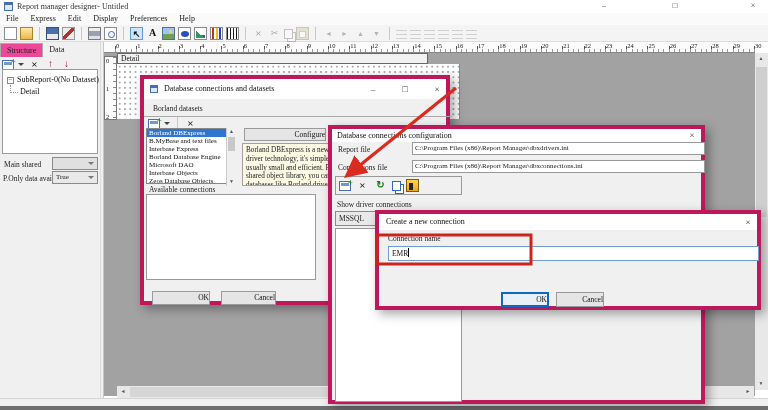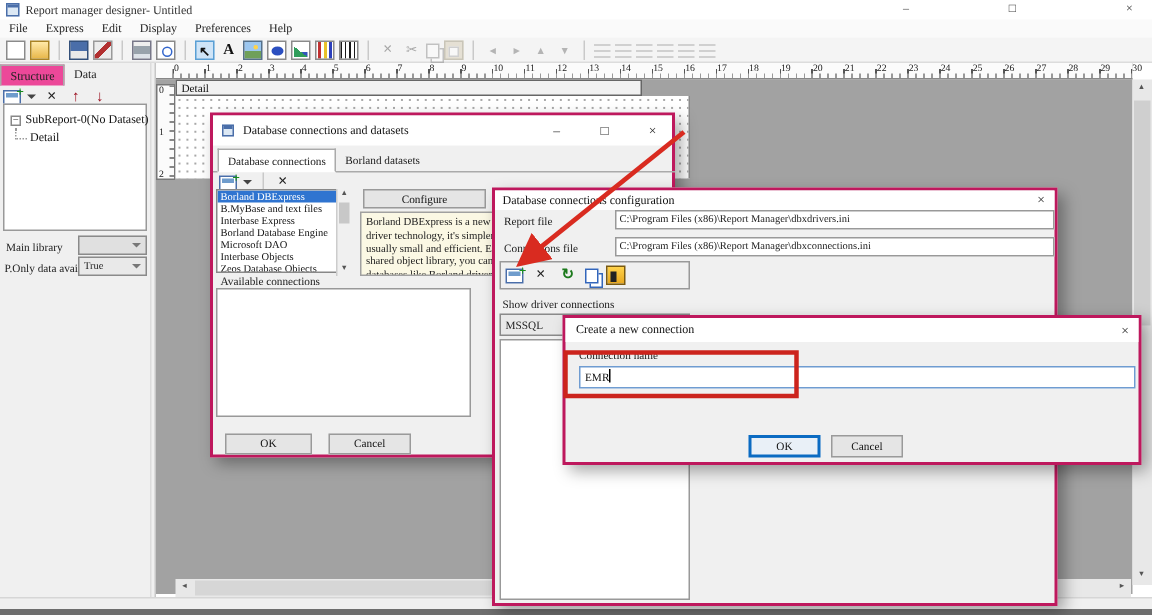--- a/index.html
+++ b/index.html
@@ -105,24 +105,24 @@
   
   .vscroll{left:755px;top:53px;width:13px;height:337px;background:#e8e8e8}
   .vthumb{position:absolute;left:1px;top:14px;width:11px;height:150px;background:#cfcfcf}
   .hscroll{left:117px;top:386px;width:637px;height:12px;background:#e8e8e8}
   .hthumb{position:absolute;left:13px;top:1px;width:420px;height:10px;background:#d6d6d6}
   .sbtn{position:absolute;width:12px;height:12px;font-size:5px;color:#555;text-align:center;line-height:12px}
   .statusbar{left:0;top:398px;width:768px;height:8px;background:#f0f0f0;border-top:1px solid #d6d6d6}
   .bottomedge{left:0;top:406px;width:768px;height:4px;background:#6e6e6e}
 
   
-  .dlg{box-shadow:4px 4px 10px rgba(0,0,0,.35);background:#f0f0f0;border:2px solid #be185d}
+  .dlg{box-shadow:4px 4px 10px rgba(0,0,0,.35);background:#f0f0f0;border:4px solid #be185d}
   .dtitle{position:absolute;left:0;top:0;right:0;background:#fff;font-size:8px;color:#111}
   .dclose{position:absolute;font-size:9px;color:#333;width:14px;text-align:center}
-  .btn{position:absolute;background:#e5e5e5;border:1px solid #9a9a9a;font-size:7.5px;text-align:center;color:#111}
+  .btn{position:absolute;background:#e5e5e5;border:1px solid #9a9a9a;font-size:7.5px;text-align:right;color:#111}
   .btn.default{border:2px solid #0b6bc2;background:#e9f0f7}
 
   .dlg1{left:140px;top:75px;width:310px;height:230px}
   .dlg1 .dtitle{height:20px;line-height:20px}
   .dico{position:absolute;left:6px;top:6px;width:8px;height:8px;background:#dce8f4;border:1px solid #4a6ea9}
   .dico::before{content:"";position:absolute;left:0;top:0;right:0;height:2px;background:#4a6ea9}
   .tabstrip{position:absolute;left:0;top:22px;width:308px;height:16px;border-bottom:1px solid #aaa;display:flex;padding-left:3px;font-size:7.5px}
   .dtab{padding:3px 6px 2px;color:#222}
   .dtab.active{background:#fff;border:1px solid #aaa;border-bottom:1px solid #fff;margin-bottom:-1px}
   .d1toolbar{position:absolute;left:4px;top:39px;height:11px;display:flex;gap:3px;align-items:center}
@@ -231,21 +231,21 @@
         <span class="ticon i-up"></span>
         <span class="ticon i-down"></span>
       </div>
     <div class="abs treebox">
       <span class="expbox">−</span>
       <div class="treerow" style="left:14px;top:5px">SubReport-0(No Dataset)</div>
       <div class="treeline-v"></div>
       <div class="treeline-h"></div>
       <div class="treerow" style="left:17px;top:17px">Detail</div>
     </div>
-    <span class="lfield" style="left:4px;top:118px">Main library</span>
+    <span class="lfield" style="left:4px;top:118px">Main shared</span>
     <span class="cbx" style="left:52px;top:115px;width:46px;height:13px;background:#e0e0e0"></span>
     <span class="lfield" style="left:3px;top:132px">P.Only data avail.</span>
     <span class="cbx" style="left:52px;top:129px;width:46px;height:13px">True</span>
   </div>
   <div class="abs vsplit"></div>
 
   <div class="abs design"></div>
   <div class="abs hruler">
     <div class="hcells">
 
@@ -307,21 +307,20 @@
   <div class="abs dlg dlg1">
     <div class="dtitle">
       <span class="dico"></span>
       <span style="position:absolute;left:20px">Database connections and datasets</span>
       <span class="dclose" style="left:222px;top:0">–</span>
       <span class="dclose" style="left:254px;top:0">□</span>
       <span class="dclose" style="left:286px;top:0">×</span>
     </div>
     <div class="tabstrip">
 
-    <span class="dtab active">Database connections</span>
         <span class="dtab">Borland datasets</span>
       </div>
     <div class="d1toolbar">
 
     <span class="ticon i-add"></span>
         <span class="ticon i-caret"></span>
         <span class="ticon tsep"></span>
         <span class="ticon i-x"></span>
       </div>
     <div class="dlist">

